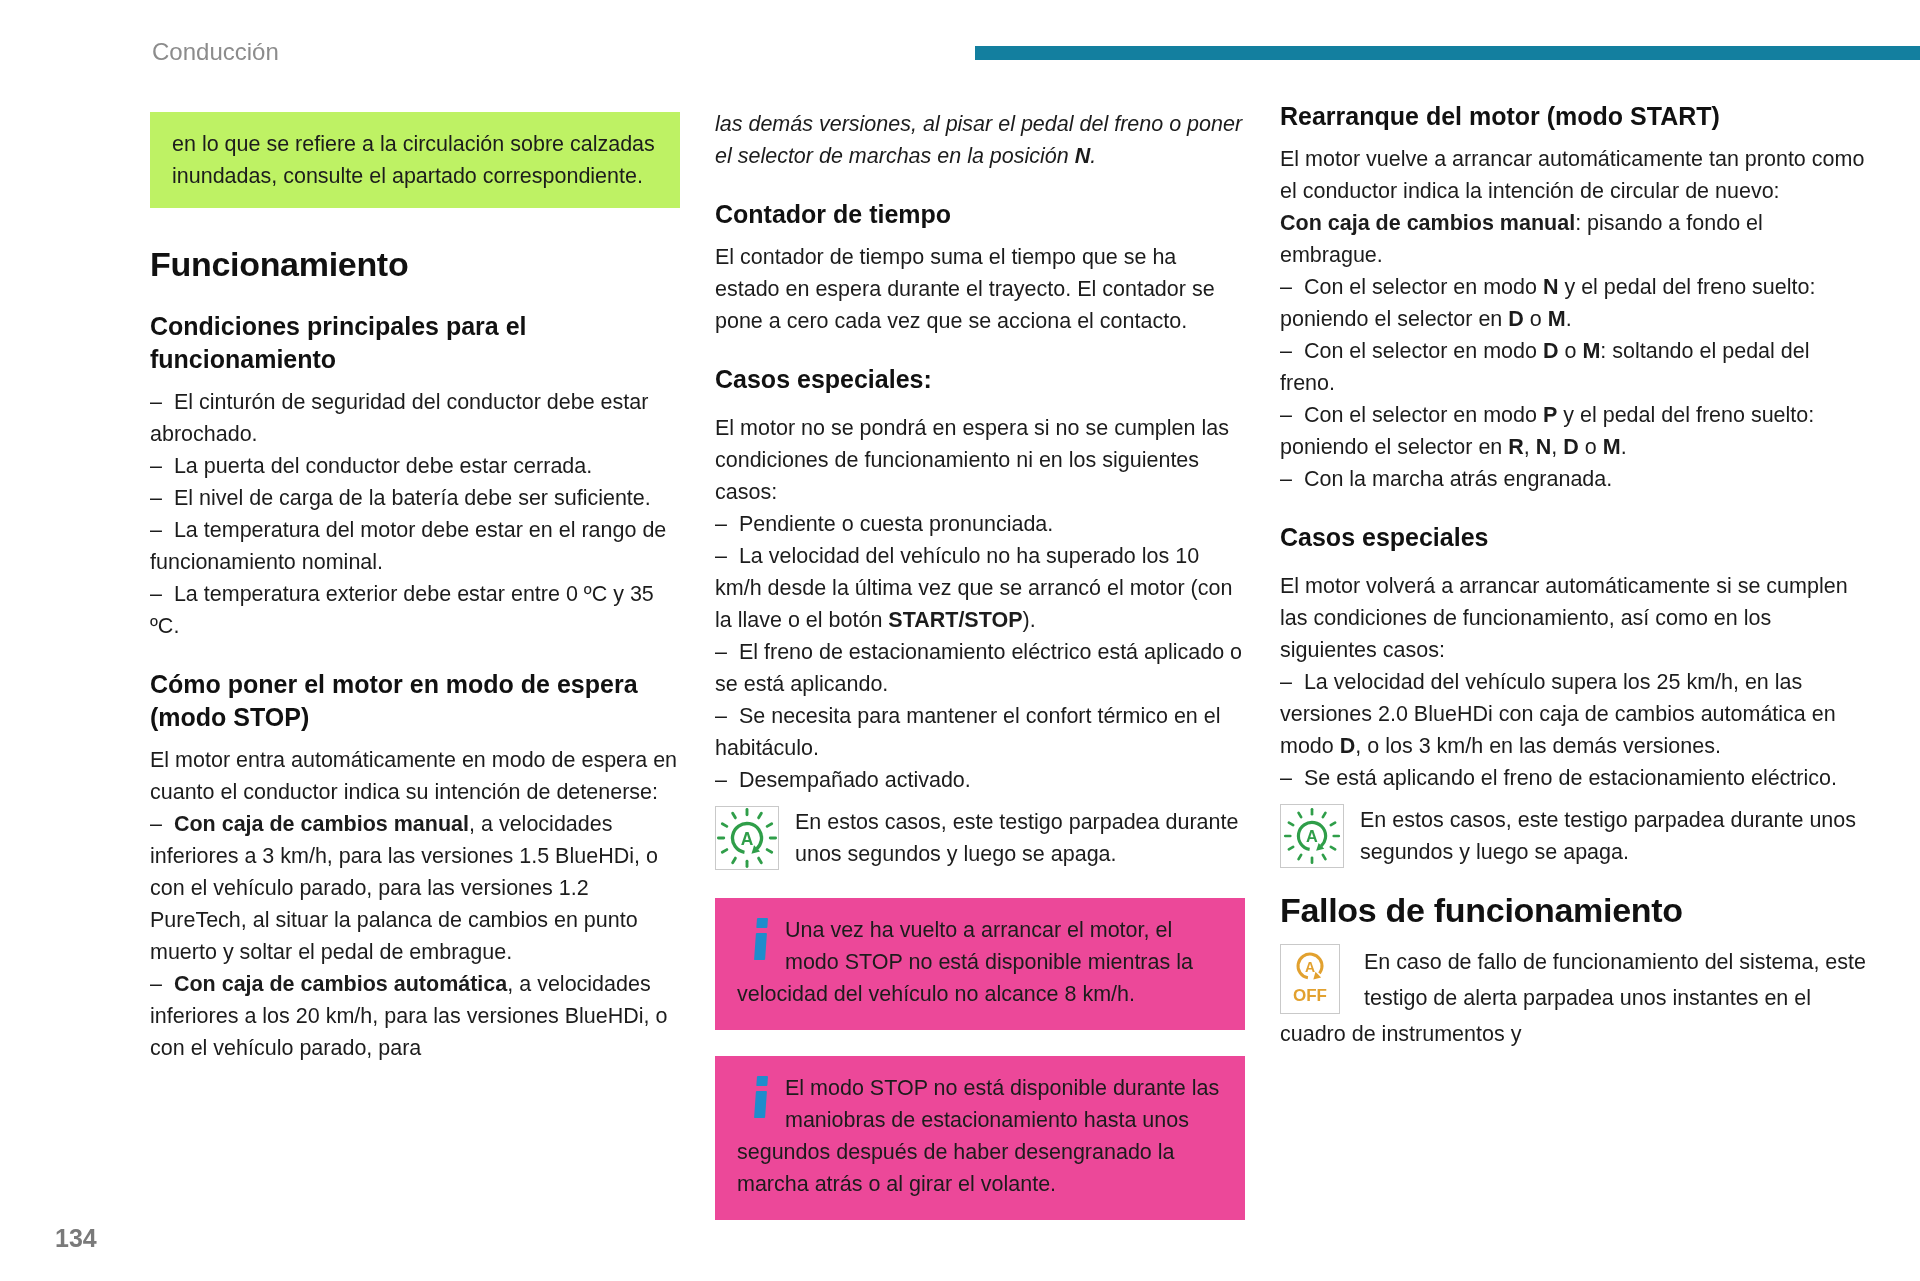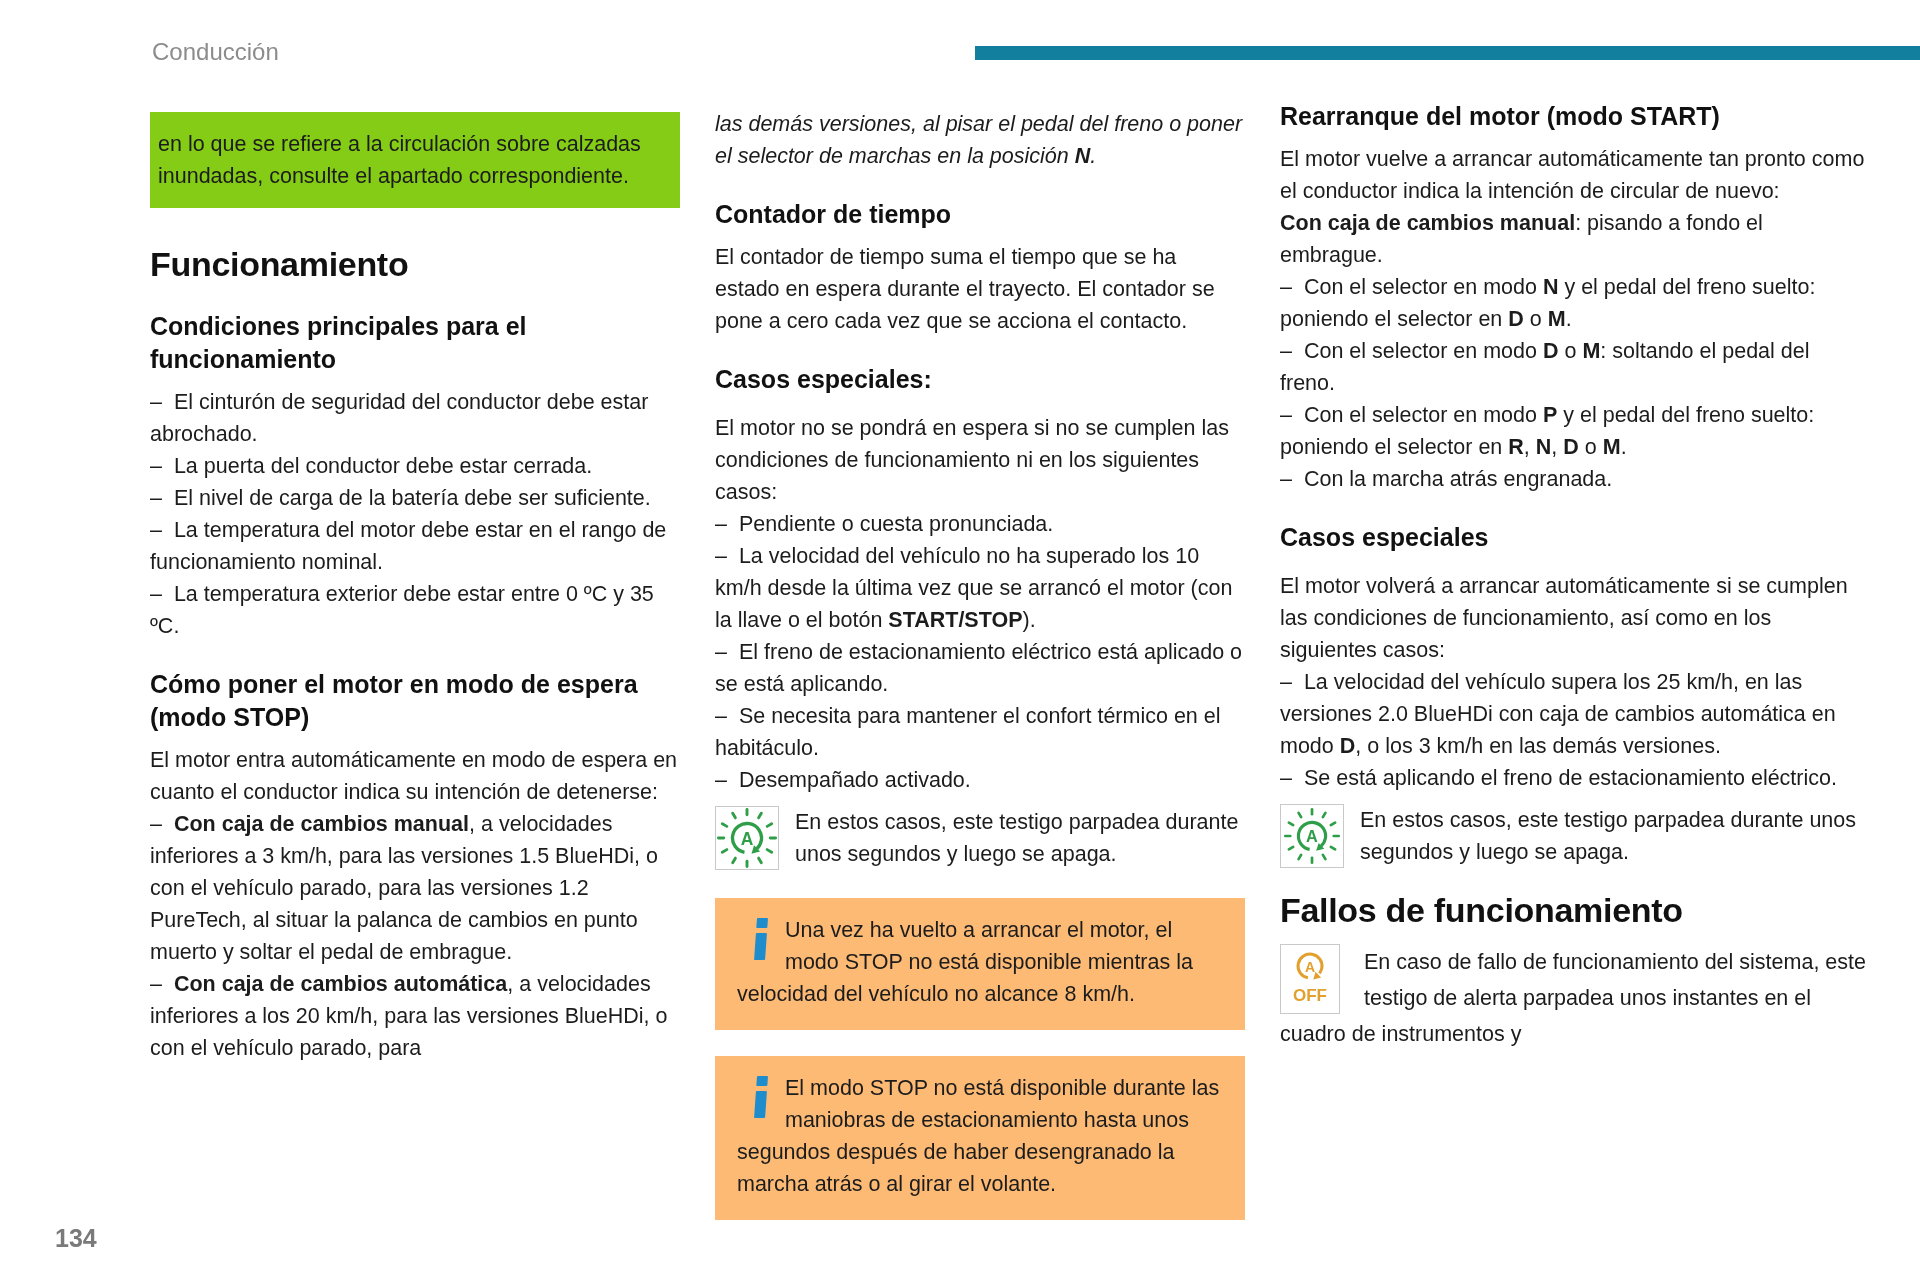--- a/index.html
+++ b/index.html
@@ -13,30 +13,30 @@
   .col { font-size:21.5px; line-height:32px; }
   .col1 { width:530px; }
   .col2 { width:530px; }
   .col3 { width:590px; }
 
   h1 { font-size:34px; line-height:40px; font-weight:bold; color:#111; margin:32px 0 14px; letter-spacing:-0.3px; }
   h2 { font-size:25px; line-height:33px; font-weight:bold; color:#111; margin:26px 0 10px; }
   p, .ptext { margin:0; }
   .b { font-weight:bold; }
 
-  .notebox { background:#84cc16; padding:16px 8px; margin-top:12px; margin-bottom:36px; }
+  .notebox { background:#bef264; padding:16px 22px; margin-top:12px; margin-bottom:36px; }
   .first-p { margin-top:8px;font-style:italic; }
   .mt16 { margin-top:16px; }
 
   .iconrow { margin-top:10px; }
   .iconrow::after { content:""; display:block; clear:both; }
   .float-ind { float:left; width:66px; height:66px; margin-right:14px; }
   .icon-box { width:64px; height:64px; background:#fff; border:1px solid #c9c9c9; display:flex; align-items:center; justify-content:center; }
 
-  .infobox { background:#fdba74; padding:16px 22px 20px; margin-top:26px; }
+  .infobox { background:#ec4899; padding:16px 22px 20px; margin-top:26px; }
   .float-info { float:left; width:48px; height:58px; display:flex; justify-content:center; padding-top:4px; }
 
   .fault-row { margin-top:12px; }
   .fault-row::after { content:""; display:block; clear:both; }
   .float-fault { float:left; width:72px; height:70px; margin-right:12px; }
   .fault-box { width:60px; height:70px; background:#fff; border:1px solid #c9c9c9; display:flex; align-items:center; justify-content:center; }
   .fault-text { line-height:36px; }
 
   .page-num { position:absolute; left:55px; top:1224px; font-size:25px; font-weight:bold; color:#7a7a7a; }
 </style>

